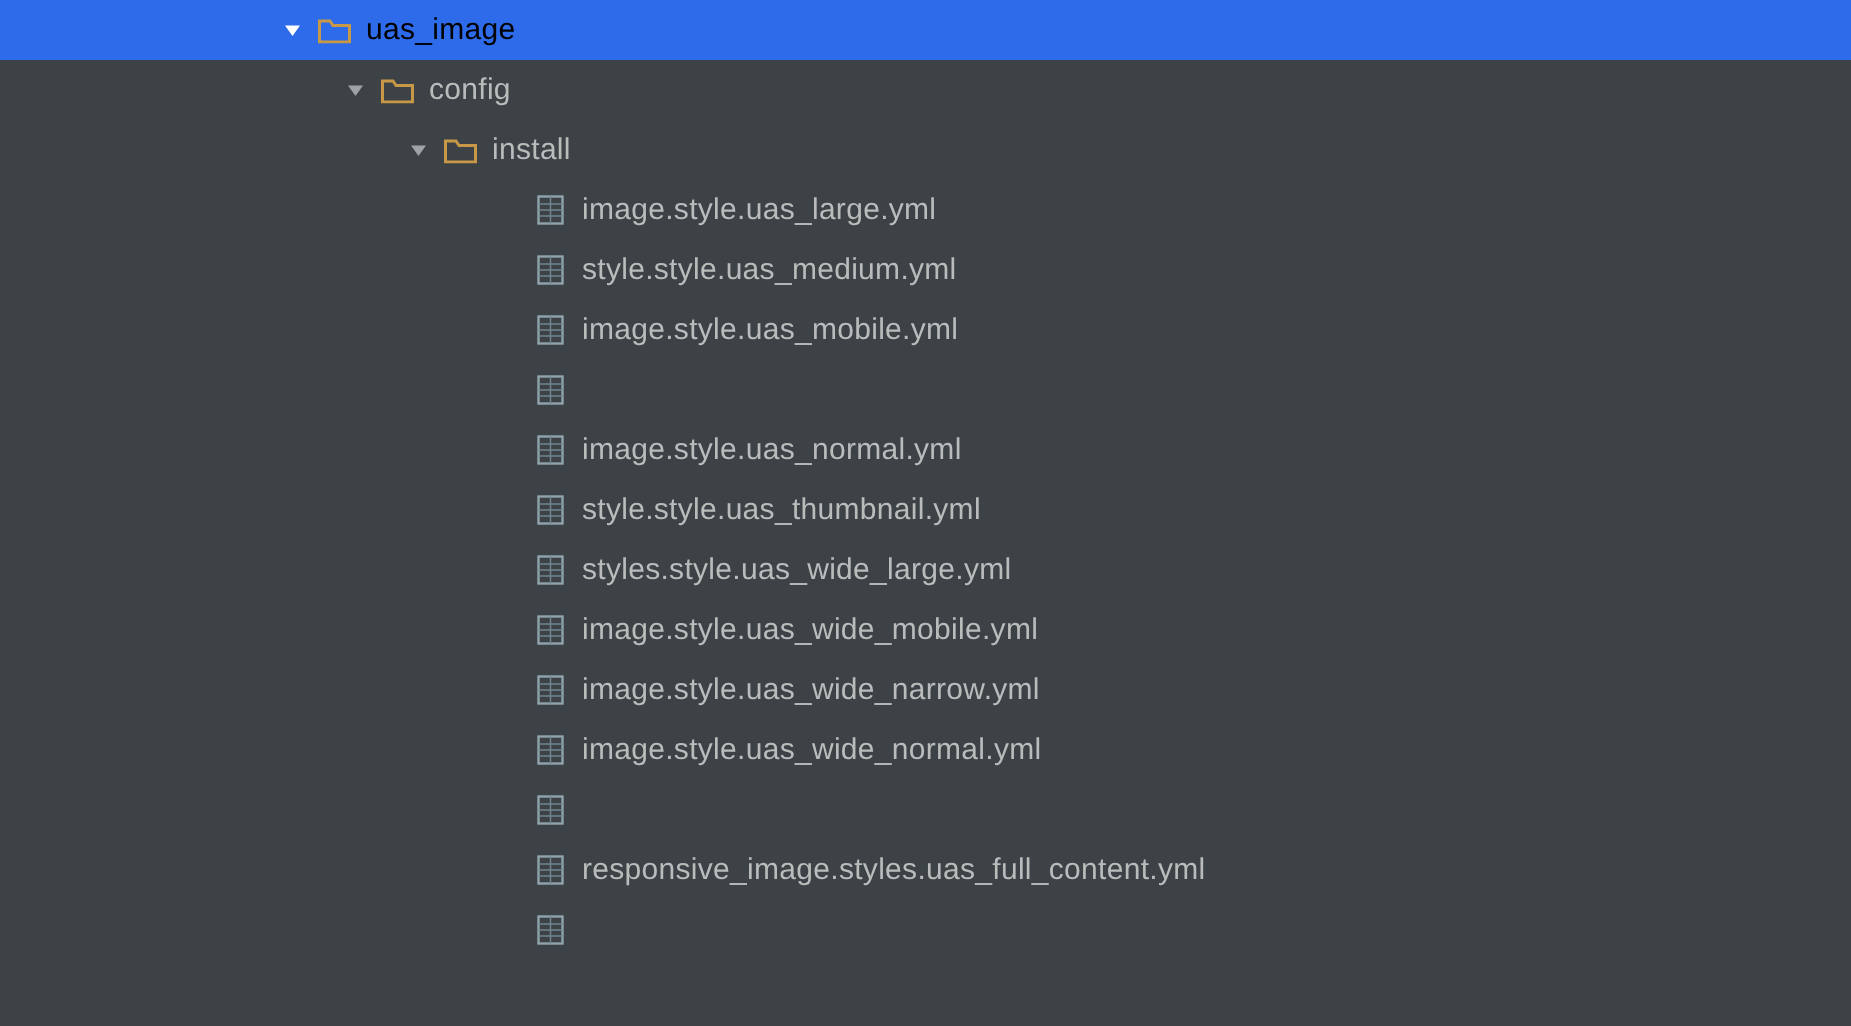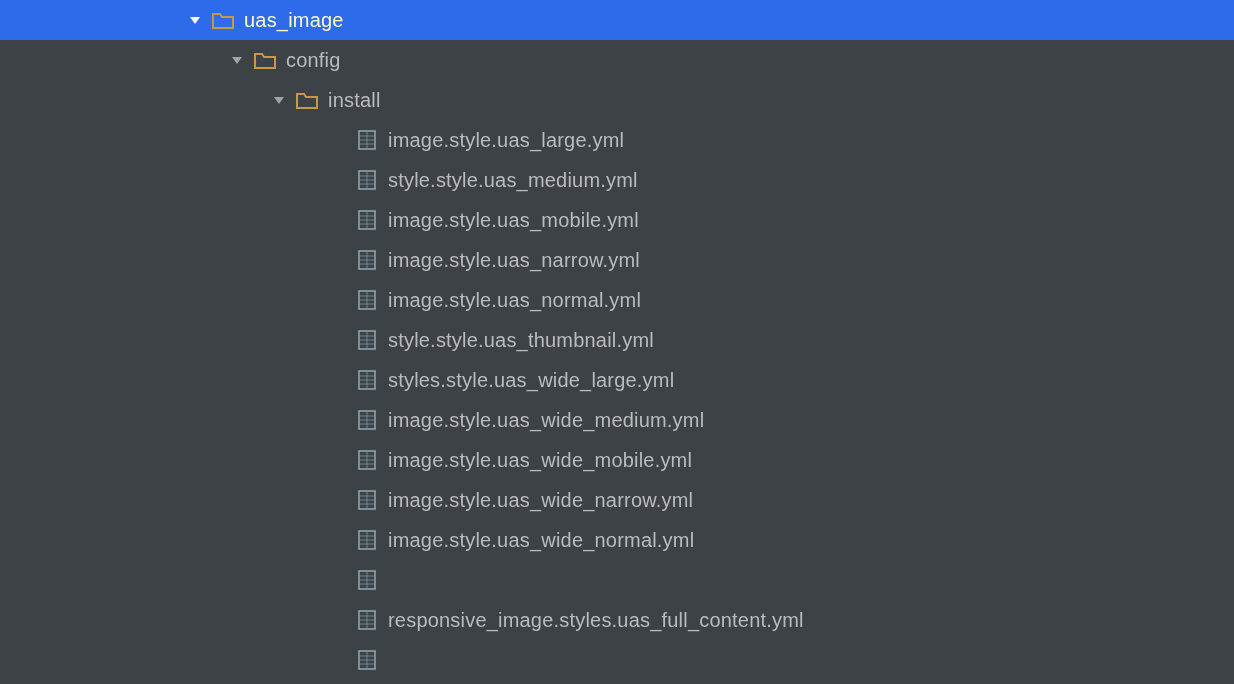--- a/index.html
+++ b/index.html
@@ -48,21 +48,21 @@
     height: 22px;
     display: inline-flex;
     align-items: center;
     justify-content: center;
     margin-right: 10px;
     flex: 0 0 auto;
   }
   .folder-ico svg, .file-ico svg { display: block; }
 
   .label { letter-spacing: 0.2px; }
-  .row.selected .label { color: #fef9c3; }
+  .row.selected .label { color: #000000; }
 
   .file-ico { margin-left: 0; }
 </style>
 </head>
 <body>
 
 <div class="tree">
 
   <div class="row selected">
     <span class="indent" style="width:186px"></span>
@@ -153,21 +153,20 @@
         <span class="indent" style="width: 356px;"></span>
         <span class="file-ico">
 <svg width="20" height="20" viewBox="0 0 20 20">
   <rect x="2" y="1" width="16" height="18" fill="none" stroke="#90a4ad" stroke-width="1.6"></rect>
   <line x1="10" y1="1" x2="10" y2="19" stroke="#6f8690" stroke-width="1"></line>
   <line x1="2" y1="6" x2="18" y2="6" stroke="#6f8690" stroke-width="1"></line>
   <line x1="2" y1="10" x2="18" y2="10" stroke="#6f8690" stroke-width="1"></line>
   <line x1="2" y1="14" x2="18" y2="14" stroke="#6f8690" stroke-width="1"></line>
 </svg>
         </span>
-        <span class="label">image.style.uas_narrow.yml</span>
       </div>
       <div class="row">
         <span class="indent" style="width: 356px;"></span>
         <span class="file-ico">
 <svg width="20" height="20" viewBox="0 0 20 20">
   <rect x="2" y="1" width="16" height="18" fill="none" stroke="#90a4ad" stroke-width="1.6"></rect>
   <line x1="10" y1="1" x2="10" y2="19" stroke="#6f8690" stroke-width="1"></line>
   <line x1="2" y1="6" x2="18" y2="6" stroke="#6f8690" stroke-width="1"></line>
   <line x1="2" y1="10" x2="18" y2="10" stroke="#6f8690" stroke-width="1"></line>
   <line x1="2" y1="14" x2="18" y2="14" stroke="#6f8690" stroke-width="1"></line>
@@ -193,33 +192,20 @@
         <span class="file-ico">
 <svg width="20" height="20" viewBox="0 0 20 20">
   <rect x="2" y="1" width="16" height="18" fill="none" stroke="#90a4ad" stroke-width="1.6"></rect>
   <line x1="10" y1="1" x2="10" y2="19" stroke="#6f8690" stroke-width="1"></line>
   <line x1="2" y1="6" x2="18" y2="6" stroke="#6f8690" stroke-width="1"></line>
   <line x1="2" y1="10" x2="18" y2="10" stroke="#6f8690" stroke-width="1"></line>
   <line x1="2" y1="14" x2="18" y2="14" stroke="#6f8690" stroke-width="1"></line>
 </svg>
         </span>
         <span class="label">styles.style.uas_wide_large.yml</span>
-      </div>
-      <div class="row">
-        <span class="indent" style="width: 356px;"></span>
-        <span class="file-ico">
-<svg width="20" height="20" viewBox="0 0 20 20">
-  <rect x="2" y="1" width="16" height="18" fill="none" stroke="#90a4ad" stroke-width="1.6"></rect>
-  <line x1="10" y1="1" x2="10" y2="19" stroke="#6f8690" stroke-width="1"></line>
-  <line x1="2" y1="6" x2="18" y2="6" stroke="#6f8690" stroke-width="1"></line>
-  <line x1="2" y1="10" x2="18" y2="10" stroke="#6f8690" stroke-width="1"></line>
-  <line x1="2" y1="14" x2="18" y2="14" stroke="#6f8690" stroke-width="1"></line>
-</svg>
-        </span>
-        <span class="label">image.style.uas_wide_medium.yml</span>
       </div>
       <div class="row">
         <span class="indent" style="width: 356px;"></span>
         <span class="file-ico">
 <svg width="20" height="20" viewBox="0 0 20 20">
   <rect x="2" y="1" width="16" height="18" fill="none" stroke="#90a4ad" stroke-width="1.6"></rect>
   <line x1="10" y1="1" x2="10" y2="19" stroke="#6f8690" stroke-width="1"></line>
   <line x1="2" y1="6" x2="18" y2="6" stroke="#6f8690" stroke-width="1"></line>
   <line x1="2" y1="10" x2="18" y2="10" stroke="#6f8690" stroke-width="1"></line>
   <line x1="2" y1="14" x2="18" y2="14" stroke="#6f8690" stroke-width="1"></line>

